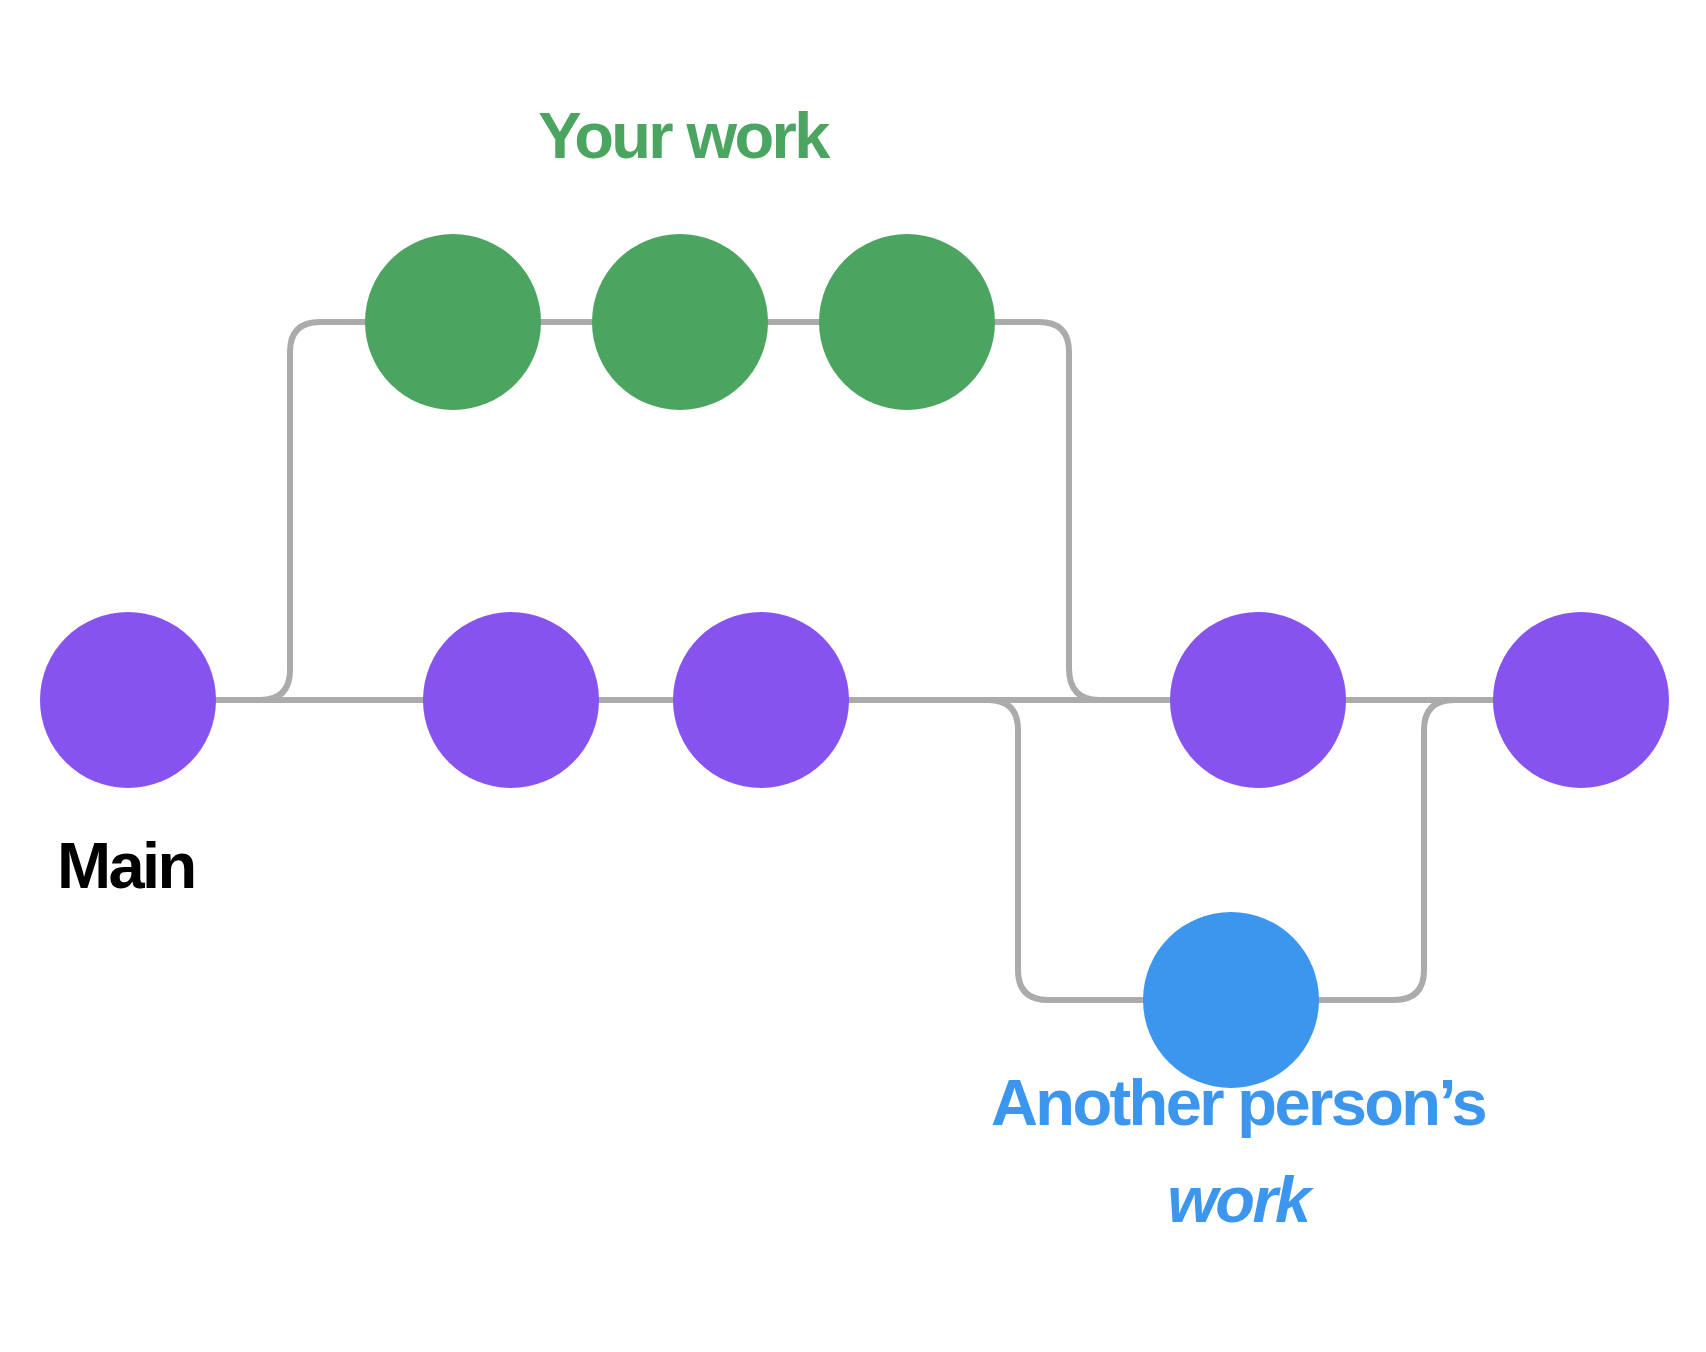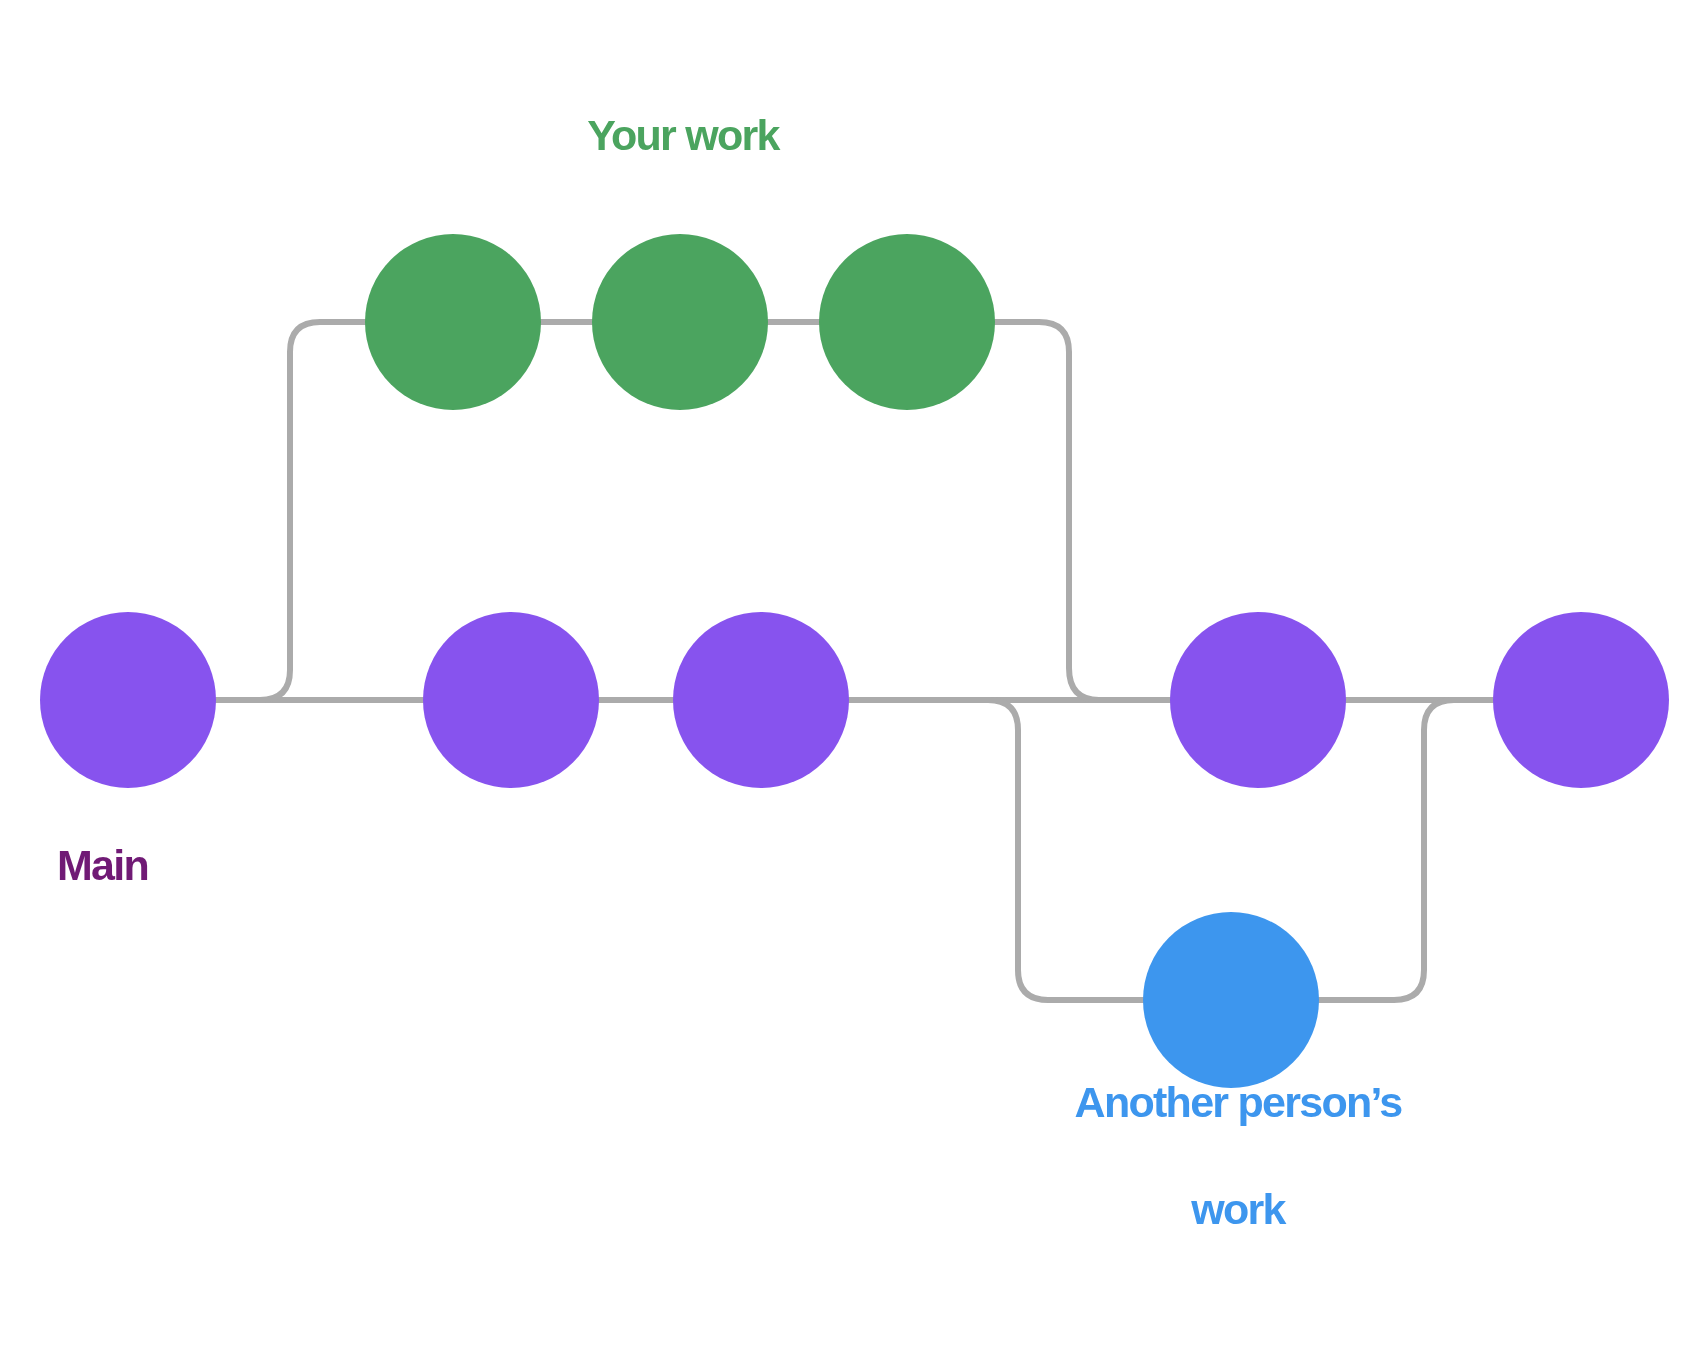--- a/index.html
+++ b/index.html
@@ -15,21 +15,21 @@
   .canvas svg {
     position: absolute;
     left: 0; top: 0;
     width: 1706px;
     height: 1352px;
     display: block;
   }
   .label {
     position: absolute;
     font-weight: 700;
-    font-size: 43px;
+    font-size: 65px;
     line-height: 65px;
     letter-spacing: -0.04em;
     white-space: nowrap;
   }
   .label .line { text-align: center; }
 </style>
 </head>
 <body>
 
 <div class="canvas" style="width: 1706px; height: 1352px; background: rgb(255, 255, 255);">
@@ -43,19 +43,19 @@
       <circle cx="1258" cy="700" r="88" fill="#8753ee"></circle>
       <circle cx="1581" cy="700" r="88" fill="#8753ee"></circle>
       <circle cx="453" cy="322" r="88" fill="#4ba45f"></circle>
       <circle cx="680" cy="322" r="88" fill="#4ba45f"></circle>
       <circle cx="907" cy="322" r="88" fill="#4ba45f"></circle>
       <circle cx="1231" cy="1000" r="88" fill="#3d96ee"></circle>
     </svg>
 
   <div class="label" style="color: rgb(75, 164, 95); left: 683px; top: 103px; transform: translateX(-50%);">Your work</div>
 
-  <div class="label" style="color: #701a75; left: 57px; top: 833px;">Main</div>
+  <div class="label" style="color: #000000; left: 57px; top: 833px;">Main</div>
 
   <div class="label" style="color: rgb(61, 150, 238); left: 1238px; top: 1070px; transform: translateX(-50%);">
     <div class="line">Another person’s</div>
-    <div class="line" style="margin-top: 42px;">work</div>
+    <div class="line" style="margin-top: 32px; font-style: italic;">work</div>
   </div>
 </div>
 
 </body></html>

